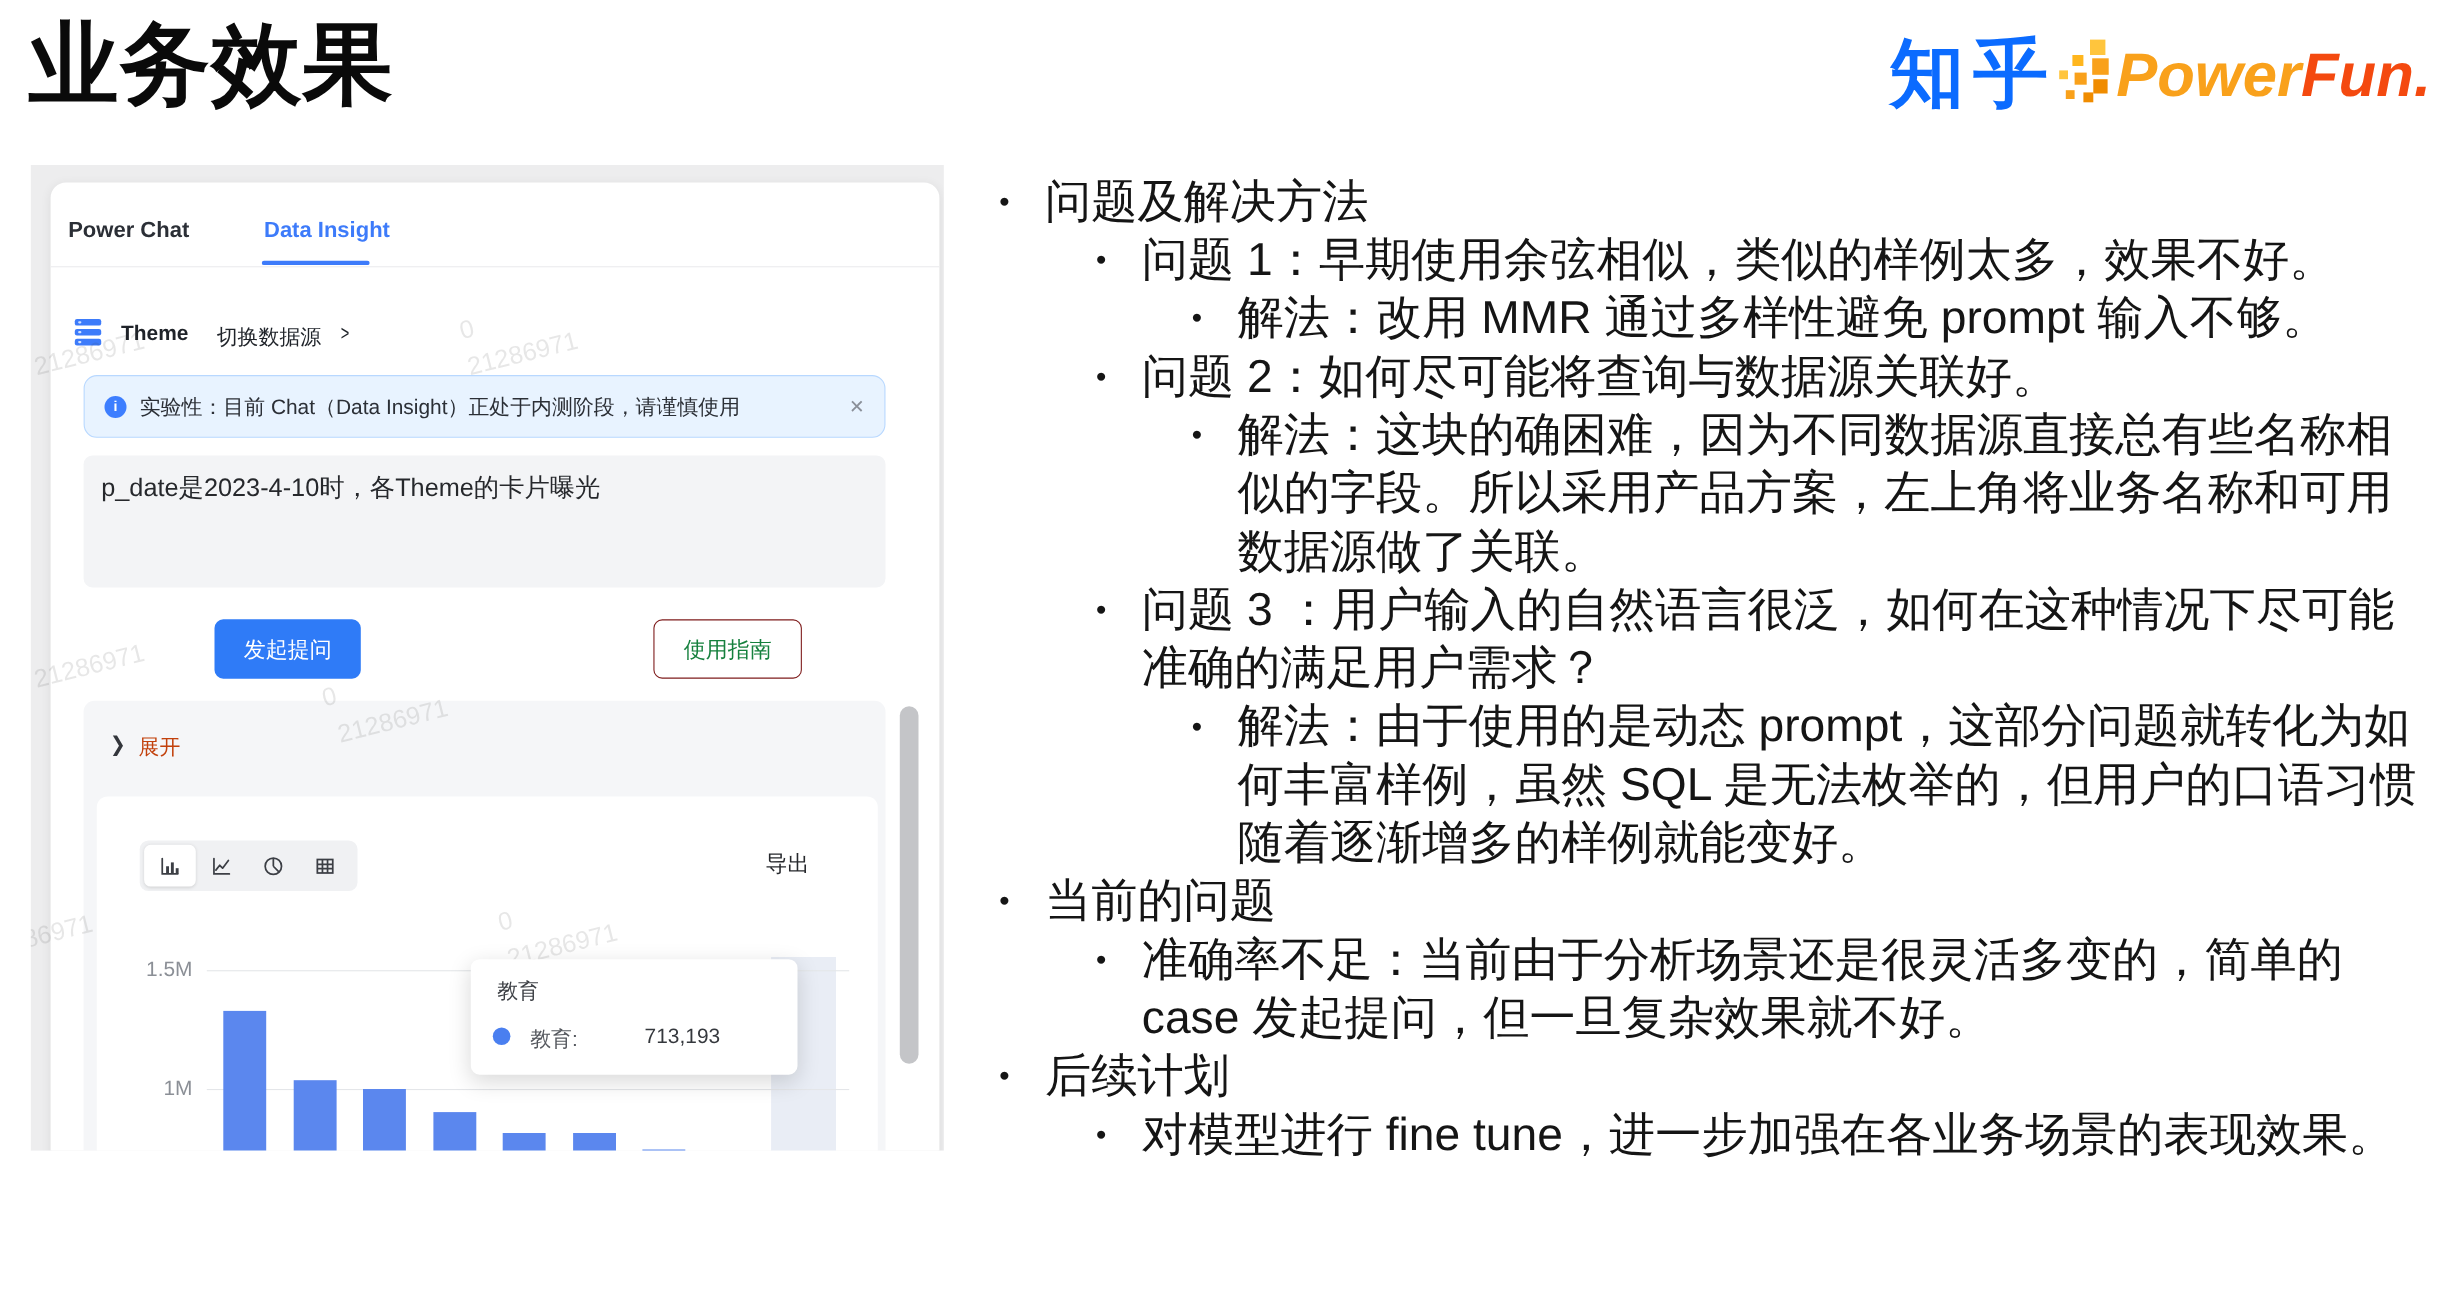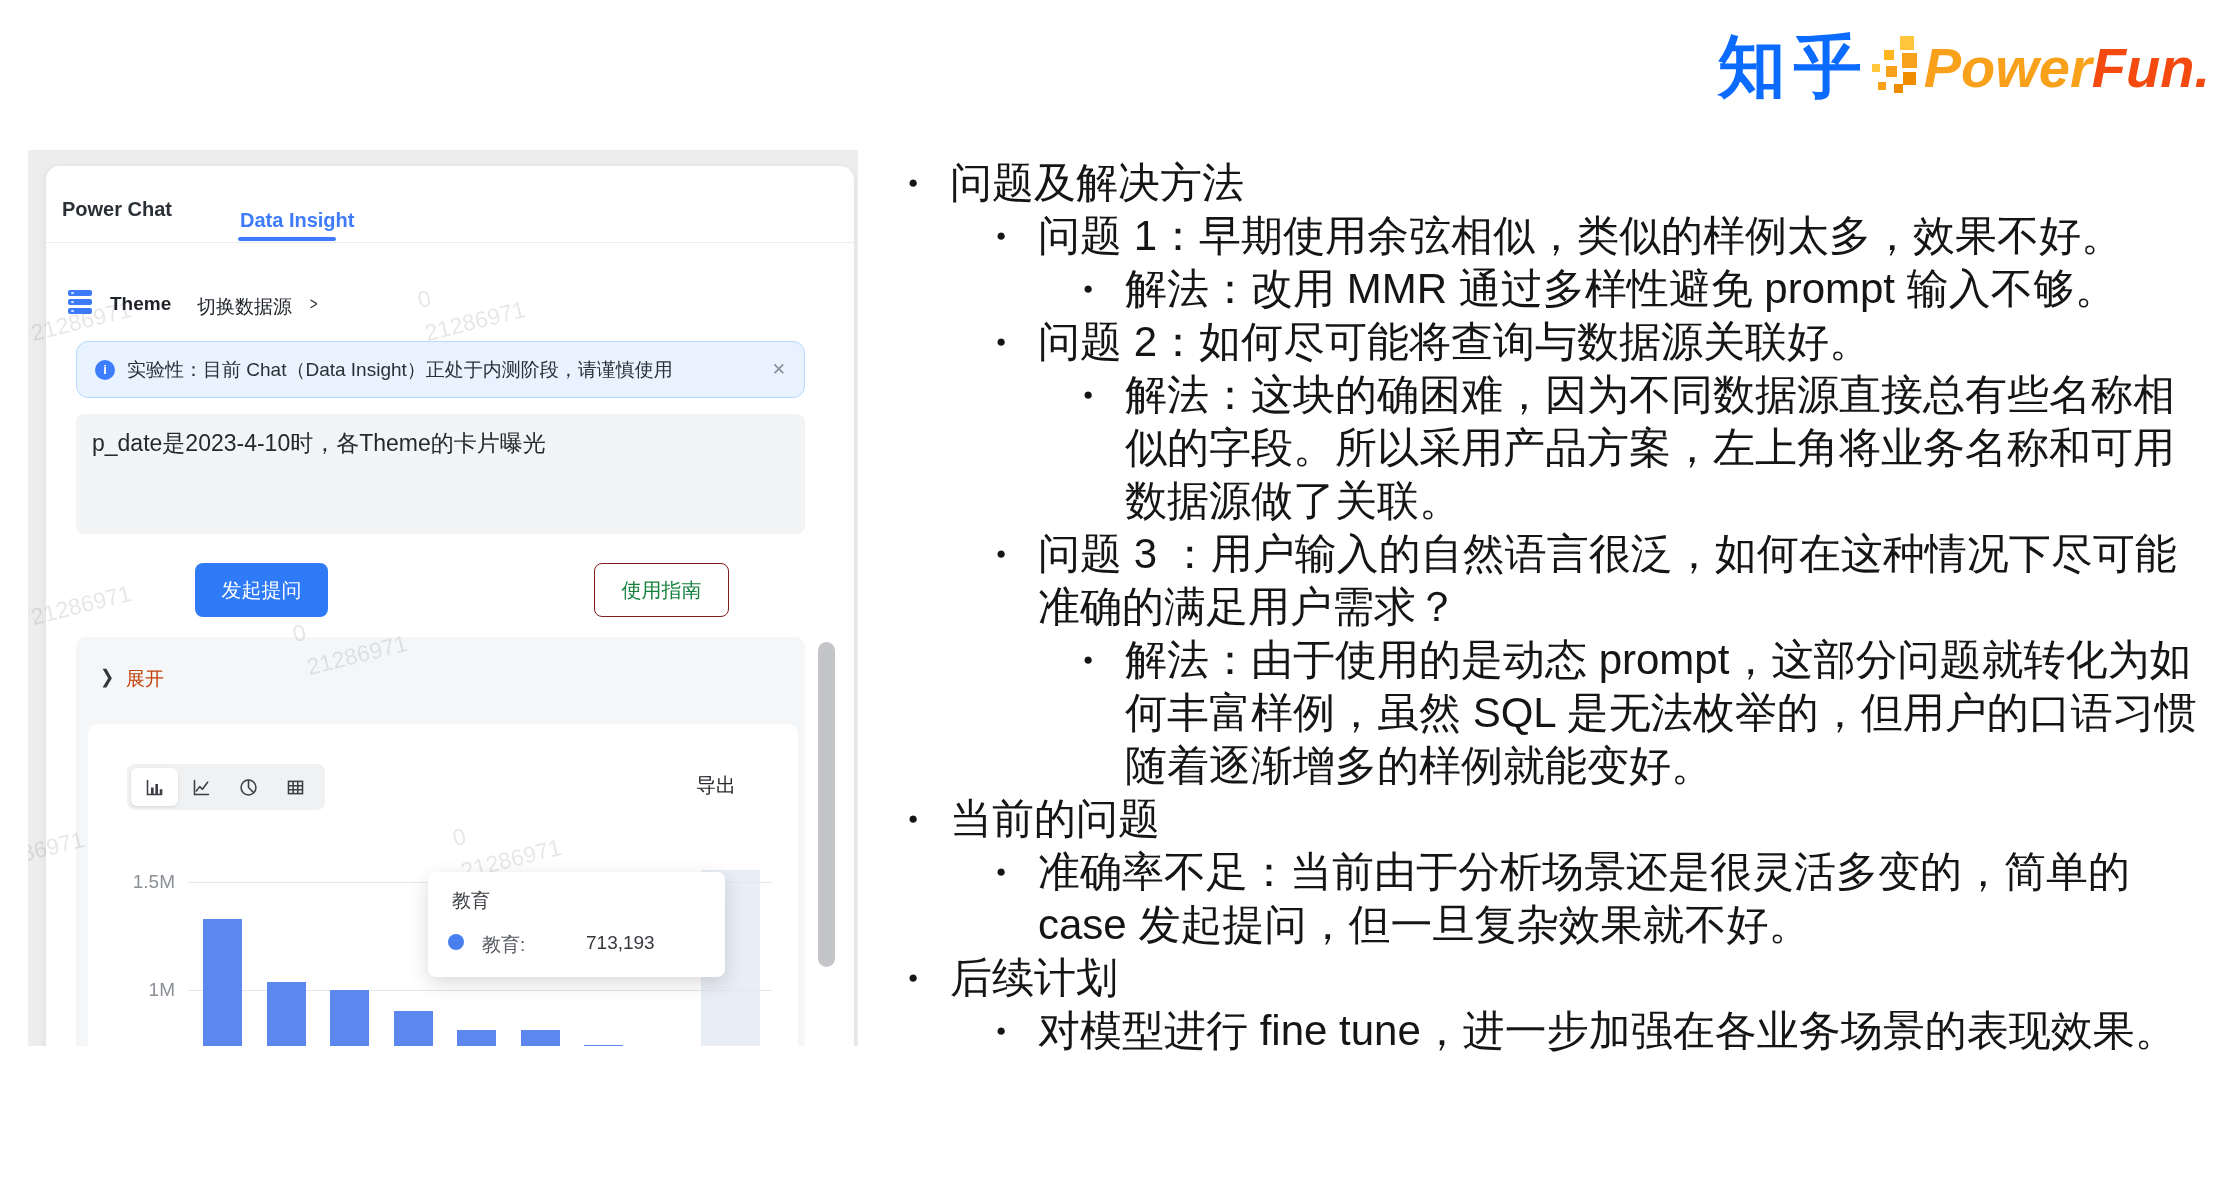--- a/index.html
+++ b/index.html
@@ -20,21 +20,21 @@
   .df-p2 { color:#f4490f; }
 
   
   .shot { position:absolute; left:28px; top:150px; width:830px; height:896px;
           background:#ededee; overflow:hidden; }
   .card { position:absolute; left:18px; top:16px; width:808px; height:960px;
           background:#fff; border-radius:14px; box-shadow:0 2px 10px rgba(0,0,0,.07); }
 
   .tab { position:absolute; top:32px; font-size:20px; }
   .tab-inactive { left:16px; color:#2b2f36; font-weight:600; }
-  .tab-active { left:194px; color:#3d7bfa; font-weight:600;margin-top:11px; }
+  .tab-active { left:194px; color:#3d7bfa; font-weight:600; }
   .tab-underline { position:absolute; left:192px; top:71px; width:98px; height:4px;
                    background:#3d7bfa; border-radius:2px; }
   .tab-divider { position:absolute; left:0; top:76px; width:100%; height:1px; background:#ececee; }
 
   .db-icon { position:absolute; left:22px; top:124px; width:24px; height:24px; }
   .db-icon i { position:absolute; left:0; width:24px; height:6px; background:#3d7bfa; border-radius:2px; }
   .db-icon i::after { content:""; position:absolute; left:3px; top:2px; width:3px; height:2px;
                       background:#cfe0ff; border-radius:1px; }
   .db-icon i:nth-child(1){ top:0; } .db-icon i:nth-child(2){ top:9px; } .db-icon i:nth-child(3){ top:18px; }
   .theme-label { position:absolute; left:64px; top:127px; font-size:19px; font-weight:700; color:#1f2329; }
@@ -104,20 +104,21 @@
   .note .txt { flex:1; }
   .lvl1 { margin-left:0; }
   .lvl2 { margin-left:88px; }
   .lvl3 { margin-left:175px; }
 </style>
 </head>
 <body>
 
 <div class="slide">
 
+  <div class="title">业务效果</div>
 
   <div class="logos">
     <span class="zhihu">知乎</span>
     <span class="datafun">
       <span class="df-squares">
         <i style="left:30px;top:0;width:14px;height:14px;background:#ffc53d"></i>
         <i style="left:14px;top:14px;width:10px;height:10px;background:#ffb61e"></i>
         <i style="left:32px;top:17px;width:15px;height:15px;background:#f9a11b"></i>
         <i style="left:2px;top:28px;width:8px;height:8px;background:#ffc53d"></i>
         <i style="left:16px;top:30px;width:11px;height:11px;background:#f9a11b"></i>

